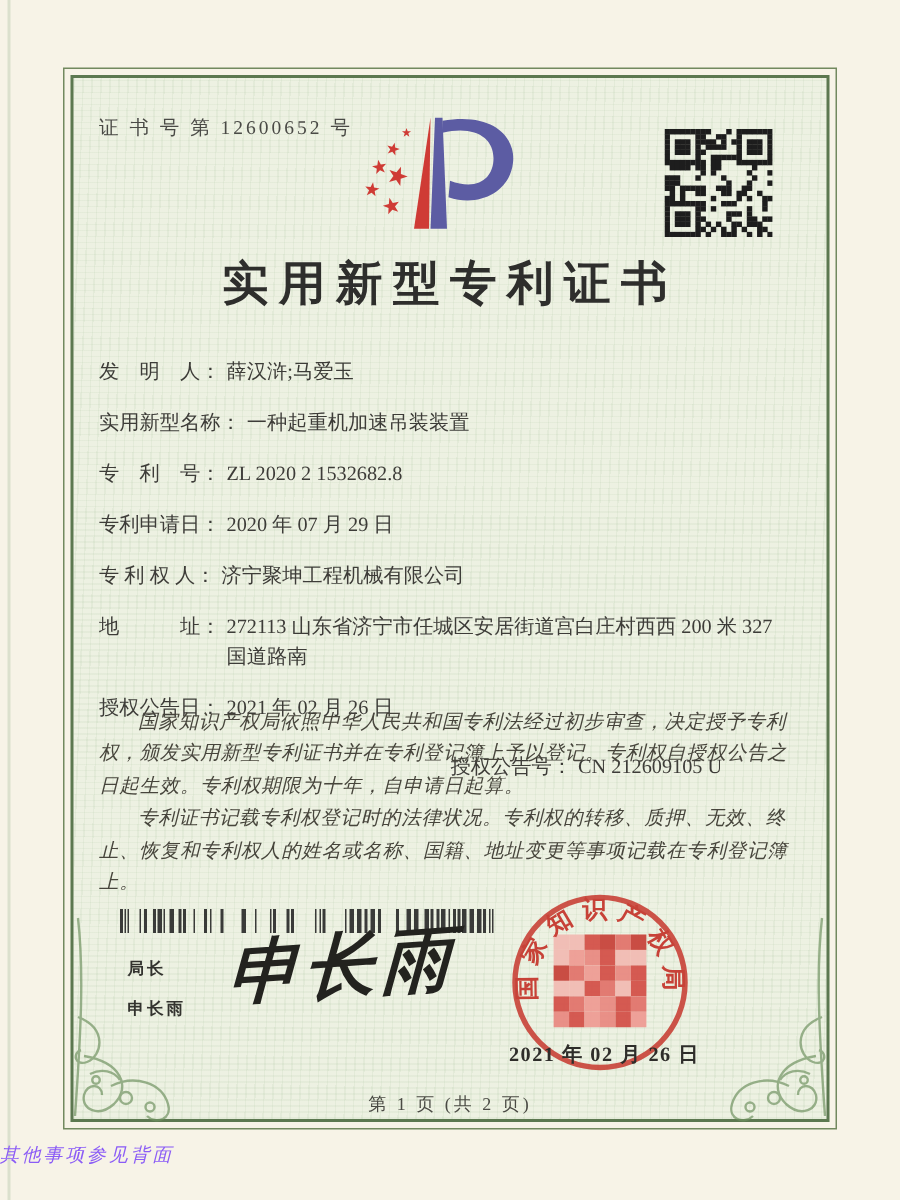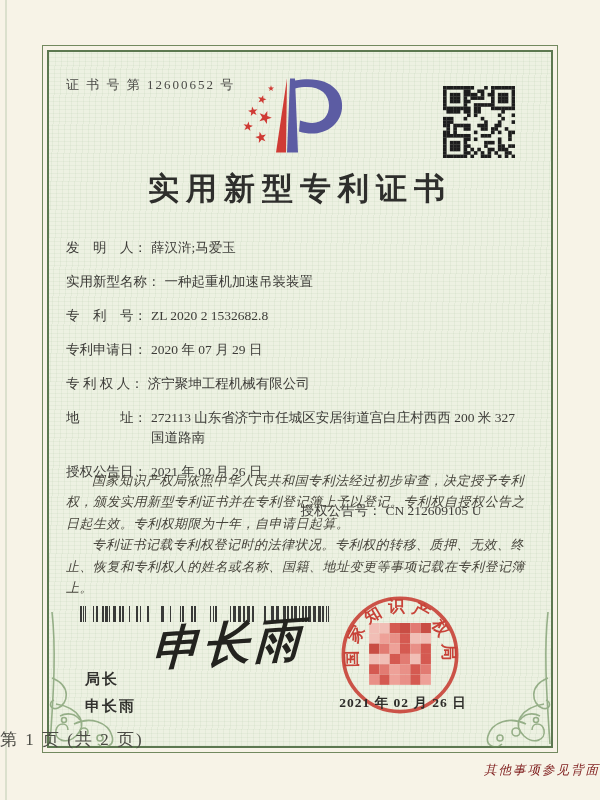--- a/index.html
+++ b/index.html
@@ -46,41 +46,41 @@
   .paragraphs{
     position:absolute;left:66px;top:470px;width:470px;
     font-size:13px;line-height:1.65;color:#47453c;
     font-style:italic;
   }
   .paragraphs p{margin:0;text-indent:2em;letter-spacing:.5px;}
   .barcode{position:absolute;left:80px;top:606px;width:252px;height:16px;opacity:.88;}
   .director{
     position:absolute;left:85px;top:633px;
     font-family:"Liberation Sans", sans-serif;
-    font-size:15px;color:#33332f;font-weight:600;line-height:27px;letter-spacing:2px;margin-top:32px;
+    font-size:11px;color:#33332f;font-weight:600;line-height:27px;letter-spacing:2px;
   }
   .signature{
     position:absolute;left:152px;top:612px;width:180px;
     font-size:47px;color:#23231f;
     font-style:italic;font-weight:600;
     transform:rotate(-4deg) skewX(-6deg);
     letter-spacing:4px;white-space:nowrap;
   }
   .seal{position:absolute;left:333px;top:590px;width:134px;height:134px;opacity:.95;}
   .seal-date{
     position:absolute;left:333px;top:694px;width:140px;
     text-align:center;font-size:13.5px;color:#2e2d2a;letter-spacing:1px;font-weight:600;
   }
   .page-info{
     position:absolute;left:0;right:0;top:728px;
-    font-size:17px;color:#4a4a44;letter-spacing:2px;
+    text-align:center;font-size:12px;color:#4a4a44;letter-spacing:2px;
   }
   .back-note{
     position:absolute;left:0;right:0;top:762px;
-    text-align:right;font-size:12.5px;color:#7f1d1d;font-style:italic;letter-spacing:2px;
+    text-align:left;font-size:12.5px;color:#8b5cf6;font-style:italic;letter-spacing:2px;
   }
   .corner-orn{position:absolute;width:96px;height:140px;opacity:.85;}
   .orn-left{left:46px;bottom:52px;}
   .orn-right{right:46px;bottom:52px;transform:scaleX(-1);}
 </style>
 </head>
 <body>
 
 <div class="scan-edge"></div>
 

